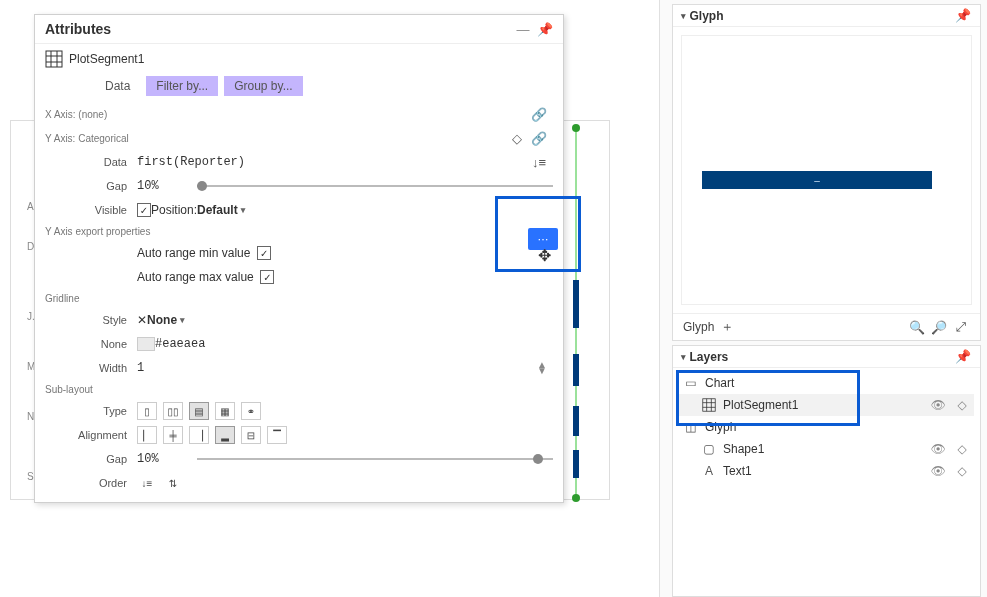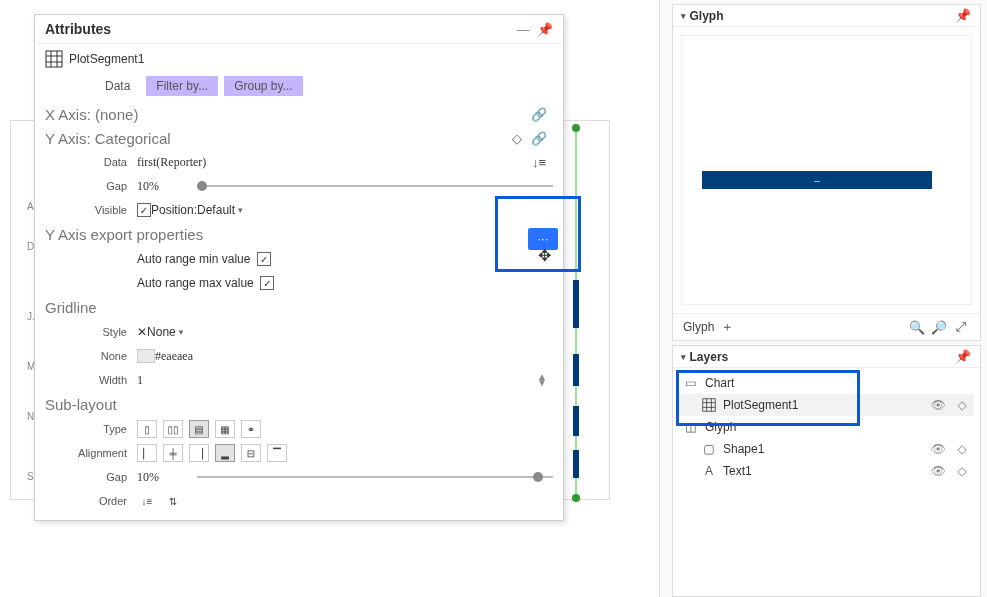--- a/index.html
+++ b/index.html
@@ -58,42 +58,42 @@
   display: flex; align-items: center;
   padding: 6px 10px 8px 10px;
 }
 .grid-icon { width: 18px; height: 18px; margin-right: 6px; display:inline-flex;align-items:center;justify-content:center;}
 .grid-icon svg { width:18px;height:18px;}
 
 .tabs { display:flex; gap:6px; padding: 0 10px 6px 60px; }
 .tab { padding: 3px 10px; font-size: 12px; color:#555; cursor:pointer;}
 .tab.alt { background:#c4b5fd; }
 
-.sect-title { padding: 4px 10px; font-size: 15px; color:#777; }
+.sect-title { padding: 4px 10px; font-size: 10px; color:#777; }
 .row { display:flex; align-items:center; padding:3px 10px; min-height:24px;}
 .row .lbl { width:92px; text-align:right; padding-right:10px; font-size:11px; color:#555;}
 .row .val { flex:1; display:flex; align-items:center; gap:6px; font-size:12px;}
-.mono { font-family: Liberation Serif, serif; }
+.mono { font-family: Liberation Mono, monospace; }
 .chk { width:14px; height:14px; border:1px solid #666; display:inline-flex;align-items:center;justify-content:center;font-size:10px;color:#333;}
 .chk.checked::after{content:"✓";}
 .link-icon,.erase-icon,.sort-icon { width:16px;height:16px;color:#555;display:flex;align-items:center;justify-content:center;font-size:13px;}
 .right-icons{margin-left:auto;display:flex;gap:6px;padding-right:6px;}
 .color-swatch{width:18px;height:14px;border:1px solid #ccc;background:#eaeaea;}
 .slider{display:flex;align-items:center;flex:1;}
 .slider-track{height:2px;background:#bbb;flex:1;position:relative;}
 .slider-thumb{width:10px;height:10px;border-radius:50%;background:#888;position:absolute;top:-4px;}
 .spin{margin-left:auto;color:#888;font-size:10px;display:flex;flex-direction:column;line-height:6px;padding-right:6px;}
 
 .icon-row{display:flex;gap:4px;}
 .ibox{width:20px;height:18px;border:1px solid #ccc;display:flex;align-items:center;justify-content:center;font-size:10px;color:#444;background:#fff;cursor:pointer;}
 .ibox.sel{background:#e2e2e2;border-color:#999;}
 .ibox.nobord{border:none;}
 
 .x-icon{font-size:12px;color:#333;}
-.dd{display:inline-flex;align-items:center;gap:3px;}
+.dd{display:inline-flex;align-items:center;gap:3px;font-weight:bold;}
 .dd .caret{font-size:9px;color:#666;}
 
 
 .guide-v { position:absolute; left:575px; top:128px; width:2px; height:370px; background:#9be29b; }
 .guide-dot{position:absolute;left:572px;width:8px;height:8px;border-radius:50%;background:#2e9c2e;}
 .bar-seg{position:absolute;left:573px;width:6px;background:#003a7a;}
 .callout-box{position:absolute;left:495px;top:196px;width:86px;height:76px;border:3px solid #0a5bd3;}
 .dt-box{position:absolute;left:528px;top:228px;width:30px;height:22px;background:#2972ff;border-radius:2px;display:flex;align-items:center;justify-content:center;color:#fff;font-size:11px;}
 .dt-cur{position:absolute;left:538px;top:246px;font-size:16px;pointer-events:none;}
 

